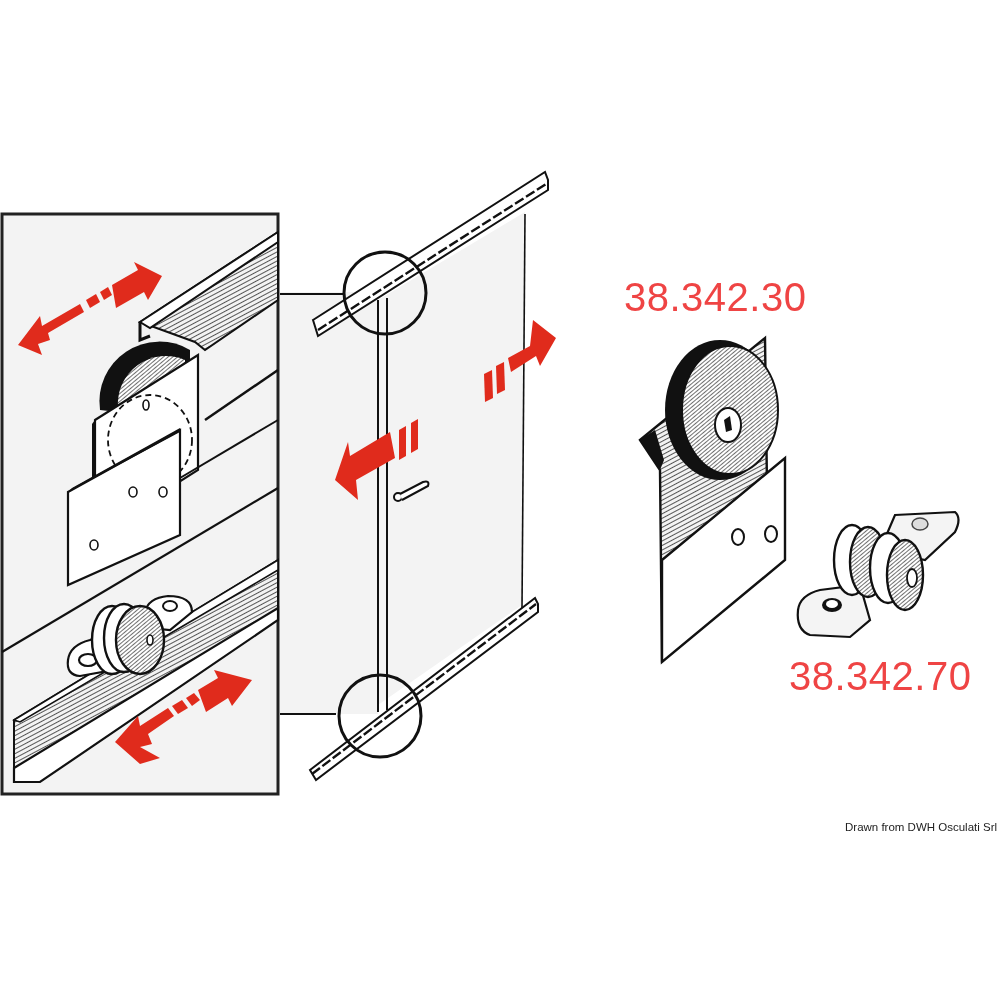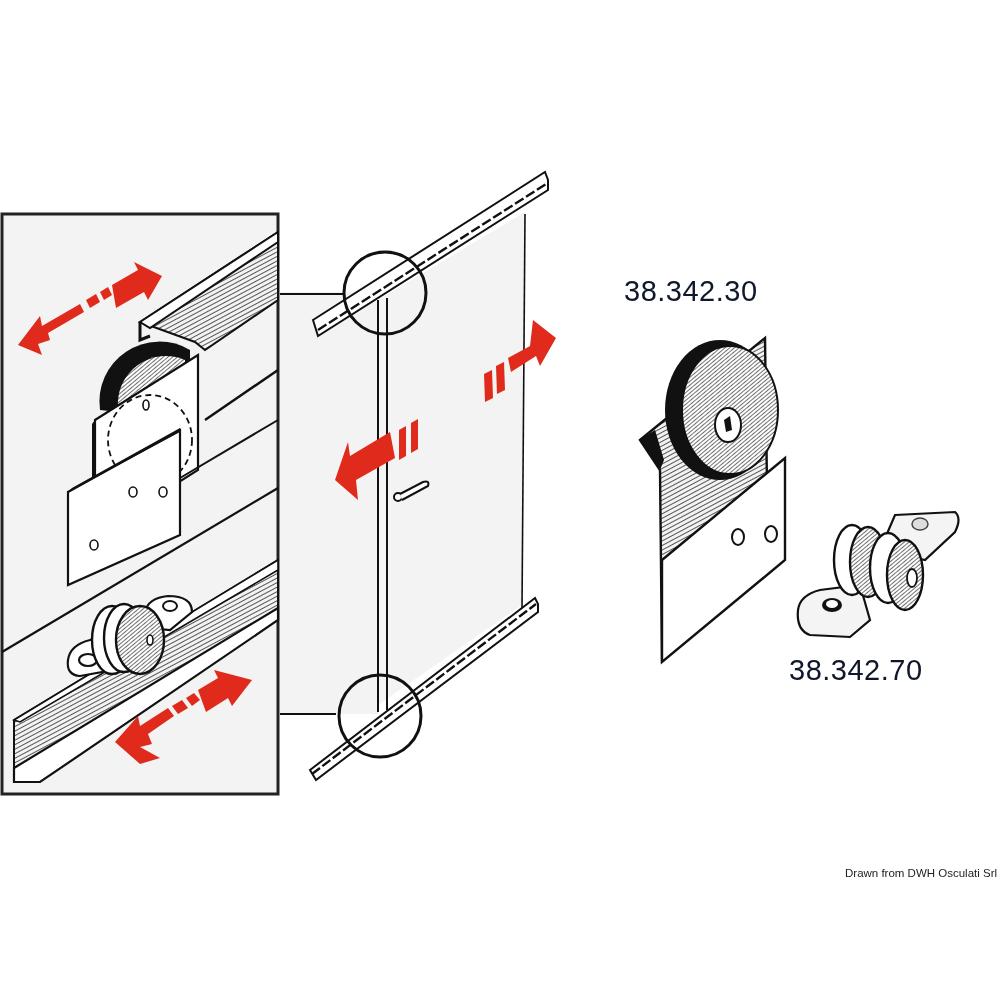--- a/index.html
+++ b/index.html
@@ -1,18 +1,18 @@
 <!DOCTYPE html>
 <html><head>
 <meta charset="utf-8">
 <style>
   html, body { margin:0; padding:0; background:#ffffff; }
   body { width:1000px; height:1000px; position:relative; overflow:hidden; font-family:"Liberation Sans", sans-serif; }
   .canvas { position:absolute; left:0; top:0; width:1000px; height:1000px; }
-  .code-label { position:absolute; color:#0f172a; font-family:"Liberation Sans", sans-serif; font-size:29px; letter-spacing:0.5px; line-height:1; }
+  .code-label { position:absolute; color:#ef4444; font-family:"Liberation Sans", sans-serif; font-size:40px; letter-spacing:0.5px; line-height:1; }
   .credit { position:absolute; color:#222; font-family:"Liberation Sans", sans-serif; font-size:11.5px; line-height:1; white-space:nowrap; }
 </style>
 </head>
 <body>
 
 <div class="canvas">
 <svg width="1000" height="1000" viewBox="0 0 1000 1000" xmlns="http://www.w3.org/2000/svg">
   <defs>
     <pattern id="hatch" width="4" height="4" patternUnits="userSpaceOnUse" patternTransform="rotate(-28)">
       <rect width="4" height="4" fill="#f3f3f3"></rect>
@@ -140,14 +140,14 @@
     <ellipse cx="852" cy="560" rx="18" ry="35" fill="#fff" stroke="#111" stroke-width="2.4"></ellipse>
     <ellipse cx="868" cy="562" rx="18" ry="35" fill="url(#hatch2)" stroke="#111" stroke-width="2.4"></ellipse>
     <ellipse cx="888" cy="568" rx="18" ry="35" fill="#fff" stroke="#111" stroke-width="2.4"></ellipse>
     <ellipse cx="905" cy="575" rx="18" ry="35" fill="url(#hatch2)" stroke="#111" stroke-width="2.4"></ellipse>
     <ellipse cx="912" cy="578" rx="5" ry="9" fill="#fff" stroke="#111" stroke-width="1.8"></ellipse>
   </g>
 </svg>
 
   <div class="code-label" style="left:624px; top:277px;">38.342.30</div>
   <div class="code-label" style="left:766px; top:656px;margin-left:23px;">38.342.70</div>
-  <div class="credit" style="left:845px; top:868px;">Drawn from DWH Osculati Srl</div>
+  <div class="credit" style="left:845px; top:822px;">Drawn from DWH Osculati Srl</div>
 </div>
 
 </body></html>

